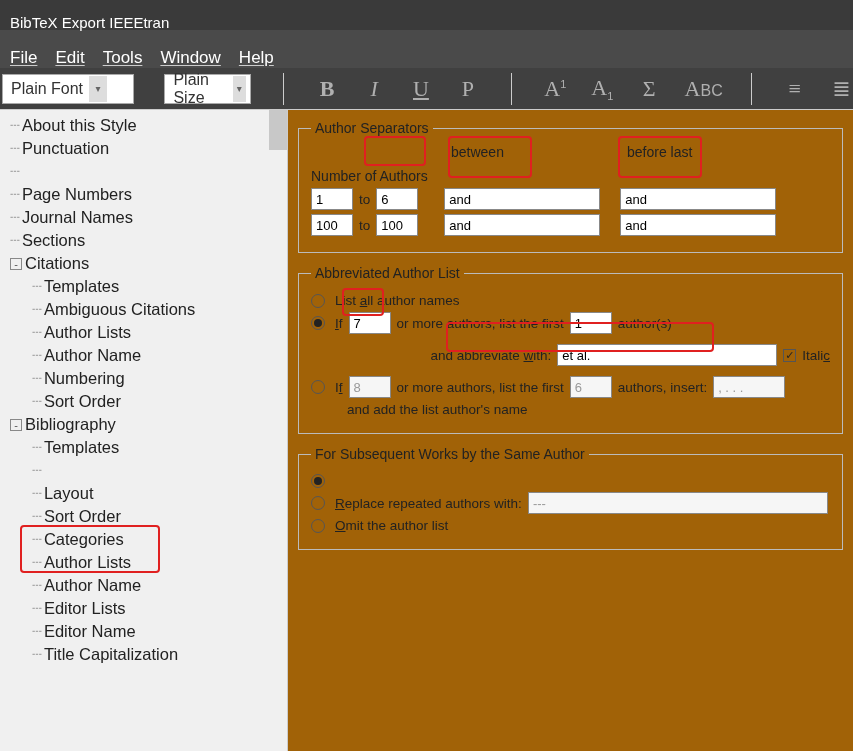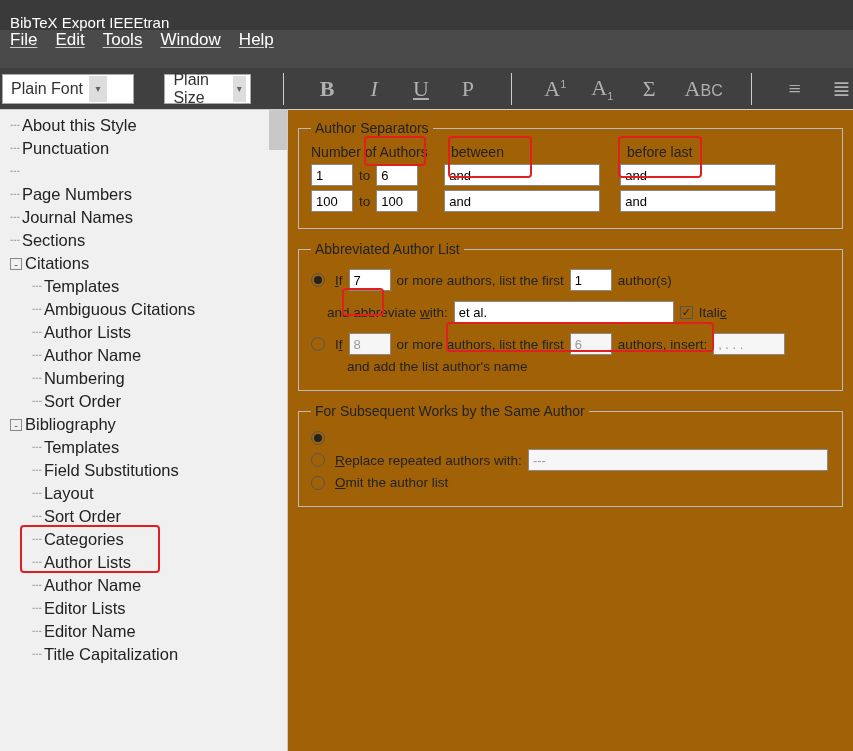--- a/index.html
+++ b/index.html
@@ -1,18 +1,18 @@
 <!DOCTYPE html>
 <html><head>
 <meta charset="utf-8">
 <style>
   * { box-sizing: border-box; font-family: "Segoe UI", Arial, sans-serif; }
   html,body { margin:0; padding:0; height:100%; width:853px; background:#f0f0f0; }
   .titlebar { background:#3a3a3a; color:#fff; height:30px; line-height:30px; padding:8px 10px; font-size:15px; }
-  .menubar { background:#4a4a4a; color:#fff; height:38px; display:flex; align-items:flex-start; padding:0 10px; gap:18px; font-size:17px; }
+  .menubar { background:#4a4a4a; color:#fff; height:38px; display:flex; align-items:flex-end; padding:0 10px; gap:18px; font-size:17px; }
   .menubar span { text-decoration:underline; text-decoration-color:#ccc; text-underline-offset:2px; }
   .toolbar { background:#404040; height:42px; display:flex; align-items:center; border-bottom:1px solid #ccc;gap:24px; }
   .dropdown { height:30px; border:1px solid #aaa; background:#fff; display:flex; align-items:center; padding:0 4px 0 8px; margin-left:2px; color:#333; font-size:16px; }
   .dropdown .chev { width:18px; height:26px; background:#ddd; margin-left:6px; display:flex; align-items:center; justify-content:center; font-size:10px; color:#666; }
   .tb-sep { width:1px; height:32px; background:#ccc; margin:0 8px; }
   .tb-btn { color:#b0b0b0; font-size:22px; width:34px; text-align:center; font-family:Georgia,serif; }
   .tb-btn.bold{font-weight:bold;}
   .tb-btn.under{text-decoration:underline;}
   .split { display:flex; height:calc(751px - 30px - 38px - 42px); }
   .treepane { width:288px; border-right:1px solid #ccc; overflow:hidden; position:relative; }
@@ -30,21 +30,21 @@
   .txt { height:22px; border:1px solid #888; background:#fff; padding:0 4px; font-size:13px; }
   .w36{width:42px;} .w60{width:72px;} .w130{width:156px;} .w190{width:220px;} .w280{width:300px;}
   .disabled { color:#999; background:#f6f6f6; }
   .radio { width:14px; height:14px; border:1px solid #555; border-radius:50%; display:inline-flex; align-items:center; justify-content:center; margin-right:4px; }
   .radio.on::after{content:"";width:8px;height:8px;background:#222;border-radius:50%;}
   .chk { width:13px; height:13px; border:1px solid #555; display:inline-flex; align-items:center; justify-content:center; font-size:11px; line-height:11px; }
   .chk.on::after{content:"✓";}
   .lbl { font-size:13.5px; }
   .under-a { text-decoration:underline; }
   .hdrrow { display:flex; gap:10px; font-size:14px; margin-bottom:2px; }
-  .hdrrow .col1{width:130px;} .hdrrow .col2{width:166px;} .hdrrow .col3{width:166px;}
+  .hdrrow .col1{width:130px;margin-top:24px;} .hdrrow .col2{width:166px;} .hdrrow .col3{width:166px;}
   .abswrap { position:relative; }
   .floatbox { position:absolute; border:2.5px solid #e02020; border-radius:4px; pointer-events:none; }
 </style>
 </head>
 <body>
 
 <div class="titlebar">BibTeX Export IEEEtran</div>
 
 <div class="menubar">
   <span>File</span>
@@ -138,21 +138,20 @@
       <div class="item">
           <span class="exp">-</span>
           <span>Bibliography</span>
         </div>
       <div class="item ind1">
           <span class="dash">┄</span>
           <span>Templates</span>
         </div>
       <div class="item ind1">
           <span class="dash">┄</span>
-          <span>Field Substitutions</span>
         </div>
       <div class="item ind1">
           <span class="dash">┄</span>
           <span>Layout</span>
         </div>
       <div class="item ind1">
           <span class="dash">┄</span>
           <span>Sort Order</span>
         </div>
       <div class="abswrap">
@@ -213,28 +212,32 @@
       </div>
     </fieldset>
 
     <div class="floatbox" style="left:76px; top:26px; width:62px; height:30px;"></div>
     <div class="floatbox" style="left:160px; top:26px; width:84px; height:42px;"></div>
     <div class="floatbox" style="left:330px; top:26px; width:84px; height:42px;"></div>
 
     <fieldset>
       <legend>Abbreviated Author List</legend>
       <div class="row">
+        <span class="radio"></span>
+        <span class="lbl">List <span class="under-a">a</span>ll author names</span>
+      </div>
+      <div class="row">
         <span class="radio on"></span>
         <span class="lbl"><span class="under-a">I</span>f</span>
         <input class="txt w36" value="7" style="">
         <span class="lbl">or more authors, list the first</span>
         <input class="txt w36" value="1" style="">
         <span class="lbl">author(s)</span>
       </div>
-      <div class="row" style="margin-left:16px; margin-top:10px;">
+      <div class="row" style="margin-left:16px; margin-top:10px;justify-content:flex-end;">
         <span class="lbl">and abbreviate <span class="under-a">w</span>ith:</span>
         <input class="txt w190" value="et al." style="">
         <span class="chk on"></span>
         <span class="lbl">Itali<span class="under-a">c</span></span>
       </div>
       <div class="row" style="margin-top:10px;">
         <span class="radio"></span>
         <span class="lbl">I<span class="under-a">f</span></span>
         <input class="txt w36 disabled" disabled="" value="8" style="">
         <span class="lbl">or more authors, list the first</span>

